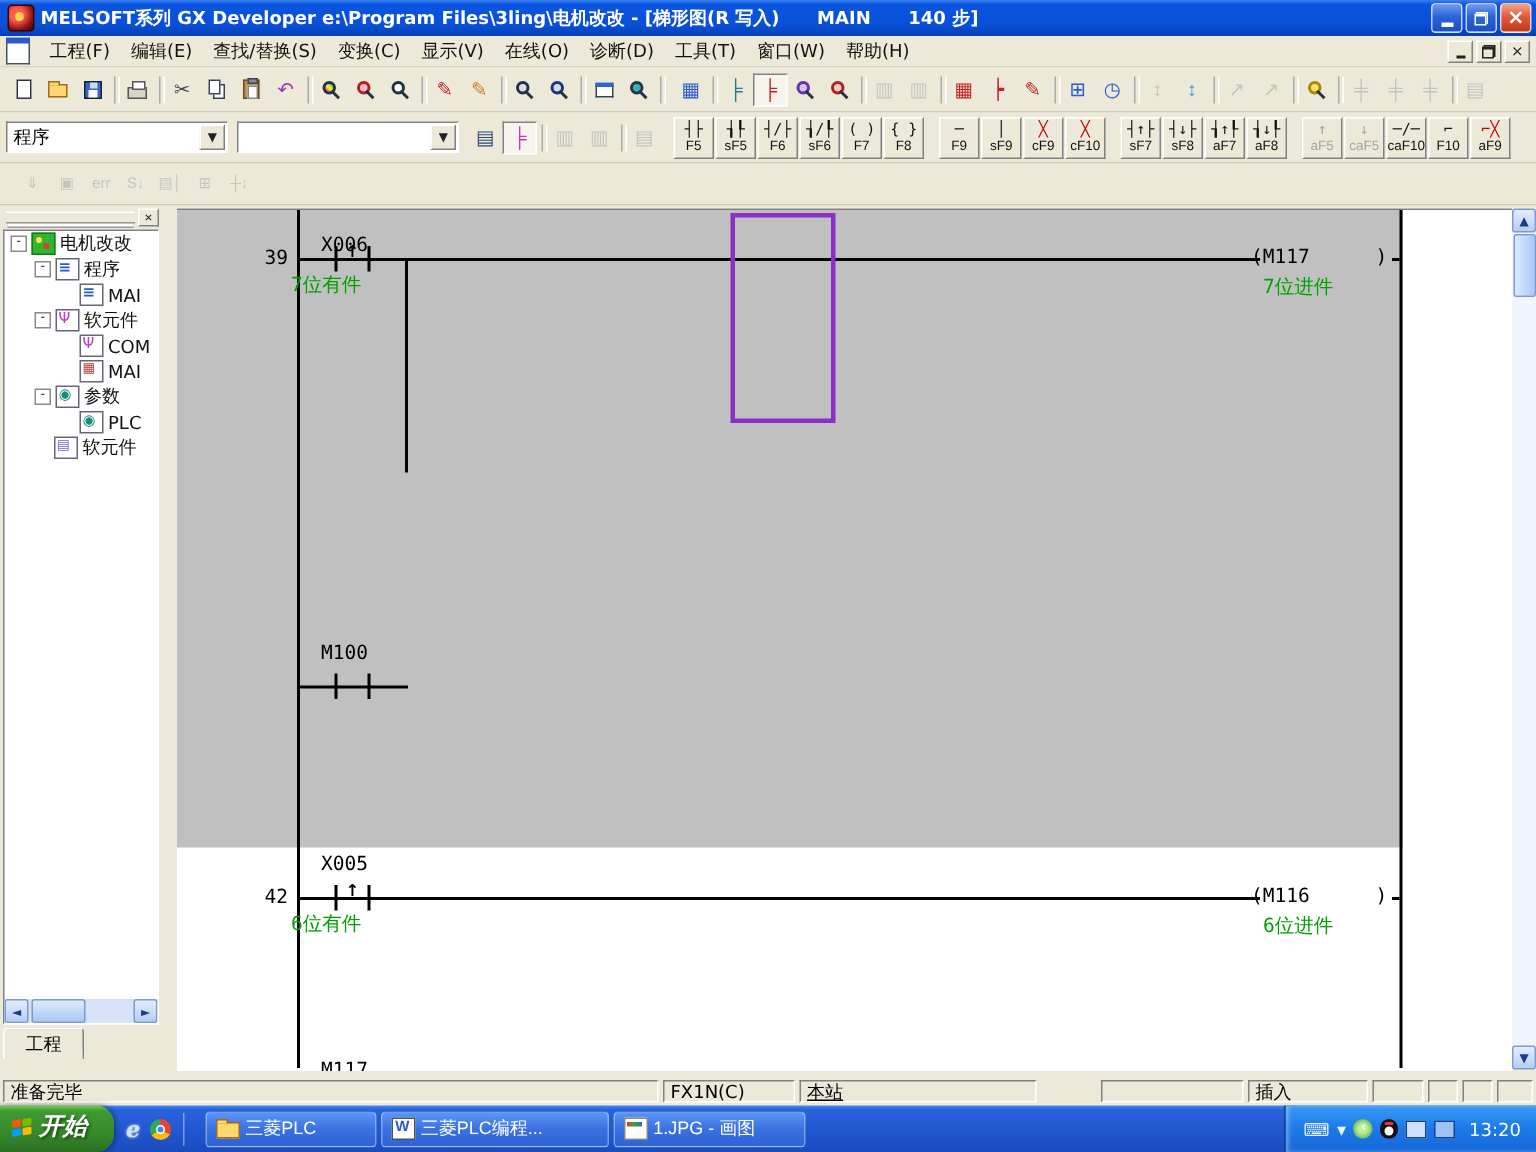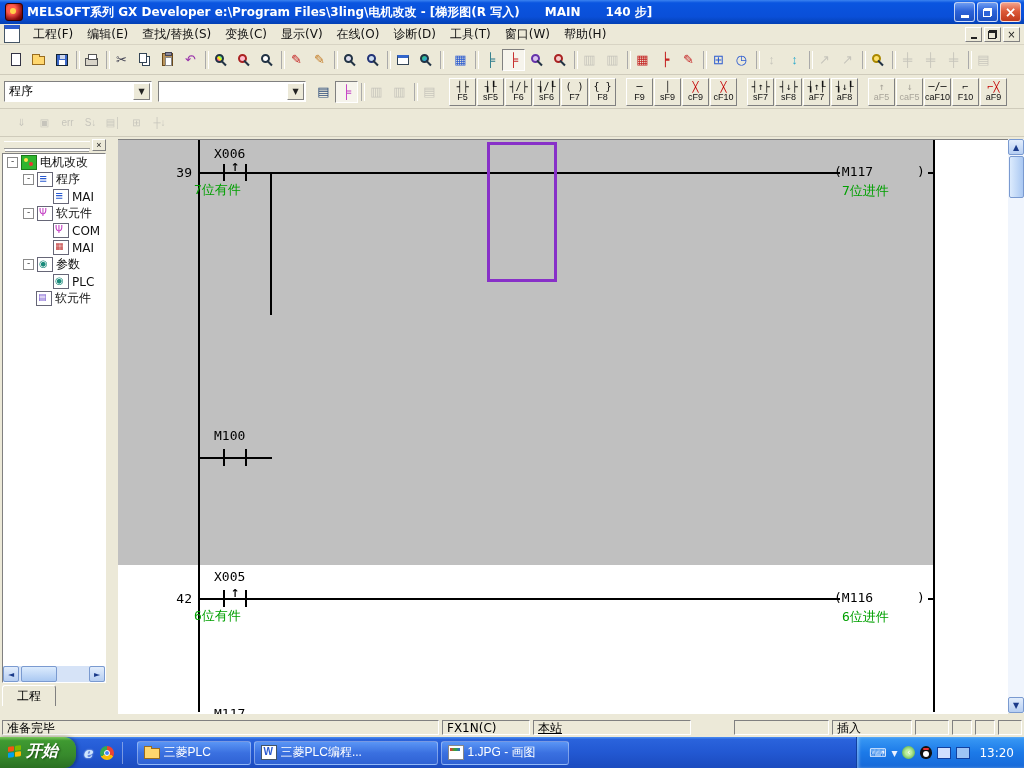--- a/index.html
+++ b/index.html
@@ -567,21 +567,21 @@
 
       <div class="vl" style="left:80px;top:0;height:572px;"></div>
       <div class="vl" style="left:815px;top:0;height:572px;"></div>
 
       <span class="step" style="left:40px;top:25px;">39</span>
       <div class="hl" style="left:82px;top:32px;width:640px;"></div>
       <div class="hl" style="left:810px;top:32px;width:5px;"></div>
       <div class="vl" style="left:105px;top:24px;height:17px;"></div>
       <div class="vl" style="left:127px;top:24px;height:17px;"></div>
       <span class="edge-up" style="left:106px;top:21px;"></span>
-      <span class="dev" style="left:96px;top:6px;">X006</span>
+      <span class="dev" style="left:96px;top:16px;">X006</span>
       <span class="cmt" style="left:76px;top:41px;">7位有件</span>
       <div class="vl" style="left:152px;top:32px;height:143px;"></div>
       <span class="dev coil-l" style="left:716px;top:24px;"><span>M117</span></span>
       <span class="dev coil-r" style="left:799px;top:24px;"></span>
       <span class="cmt" style="left:724px;top:42px;">7位进件</span>
 
       <div id="cursor"></div>
 
       <span class="dev" style="left:96px;top:288px;">M100</span>
       <div class="hl" style="left:82px;top:317px;width:72px;"></div>
@@ -635,21 +635,21 @@
     <div id="quick-launch">
       <span class="ql-ie">e</span>
       <span class="ql-chrome"></span>
       <span class="ql-sep"></span>
     </div>
     <div id="tasks">
         <button class="task" style="width: 114px;">
           <span class="tk tk-folder"></span>
           <span class="tlab">三菱PLC</span>
         </button>
-        <button class="task" style="width: 184px;">
+        <button class="task" style="width: 152px;">
           <span class="tk tk-word"></span>
           <span class="tlab">三菱PLC编程...</span>
         </button>
         <button class="task" style="width: 128px;">
           <span class="tk tk-paint"></span>
           <span class="tlab">1.JPG - 画图</span>
         </button>
       </div>
     <div id="tray">
       <span class="tray-g">⌨</span>

